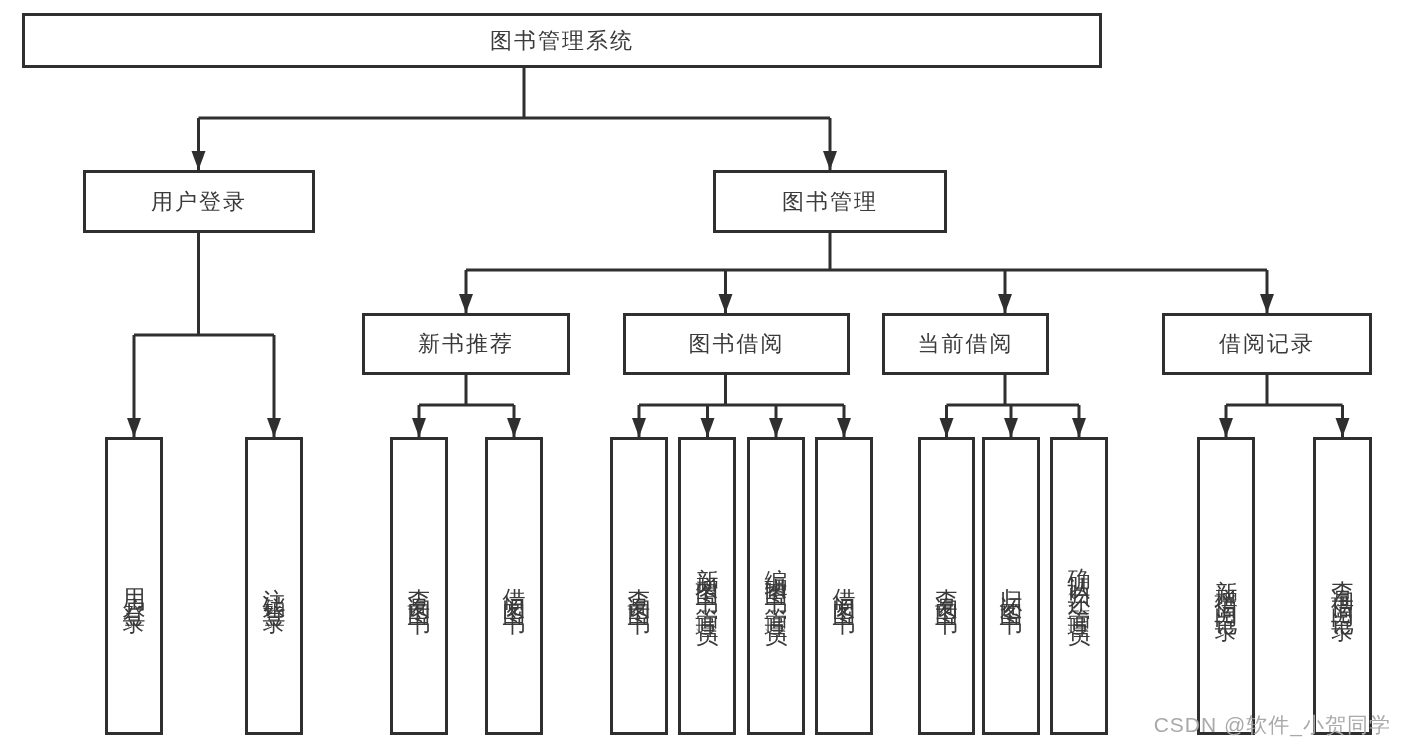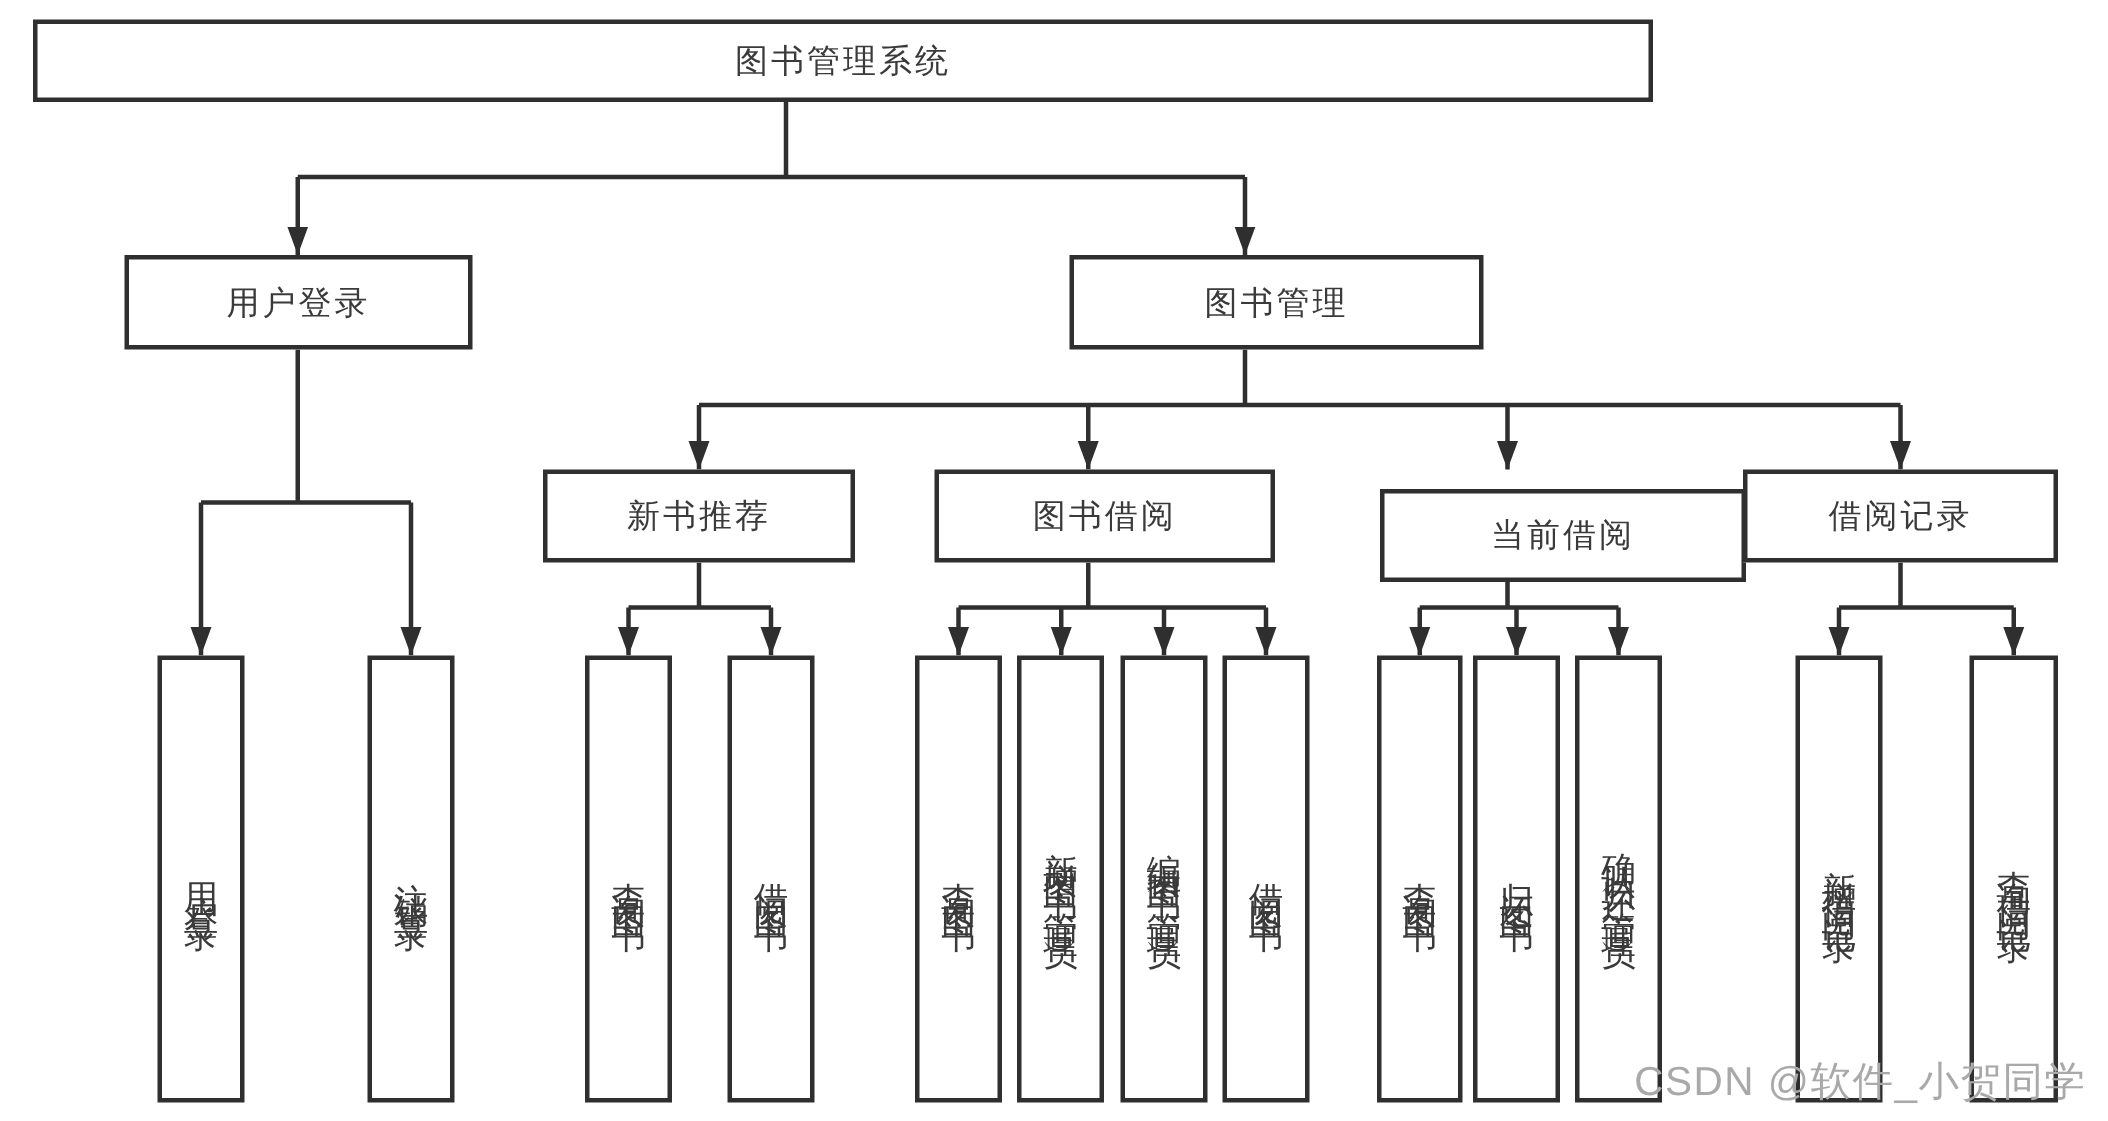--- a/index.html
+++ b/index.html
@@ -47,21 +47,21 @@
   .lvl3 {
     top: 313px;
     height: 62px;
     font-family: Liberation Serif, serif;
   }
   .watermark {
     position: absolute;
     right: 14px;
     bottom: 8px;
     color: #a9a9a9;
-    font-size: 27px;
+    font-size: 21px;
     letter-spacing: 1px;
     white-space: nowrap;
     pointer-events: none;
   }
 </style>
 </head>
 <body>
 
 <div class="canvas">
 
@@ -104,25 +104,25 @@
 
       <path d="M1267 375 V405 M1226 405 H1342.5"></path>
       <line x1="1226" y1="405" x2="1226" y2="437" marker-end="url(#arr)"></line>
       <line x1="1342.5" y1="405" x2="1342.5" y2="437" marker-end="url(#arr)"></line>
     </g>
   </svg>
 
   <div class="node" style="left:22px; top:13px; width:1080px; height:55px;">图书管理系统</div>
 
   <div class="node" style="left:83px; top:170px; width:232px; height:63px;">用户登录</div>
-  <div class="node" style="left:713px; top:170px; width:276px; height:63px;">图书管理</div>
+  <div class="node" style="left:713px; top:170px; width:234px; height:63px;">图书管理</div>
 
   <div class="node lvl3" style="left:362px; width:208px;">新书推荐</div>
   <div class="node lvl3" style="left:623px; width:227px;">图书借阅</div>
-  <div class="node lvl3" style="left:920px; width:244px;margin-top:13px;">当前借阅</div>
+  <div class="node lvl3" style="left:882px; width:167px;">当前借阅</div>
   <div class="node lvl3" style="left:1162px; width:210px;">借阅记录</div>
 
   <div class="node vertical" style="left:105px;">用户登录</div>
   <div class="node vertical" style="left:245px;">注销登录</div>
 
   <div class="node vertical" style="left:390px;">查询图书</div>
   <div class="node vertical" style="left:485px;">借阅图书</div>
 
   <div class="node vertical" style="left:610px;">查询图书</div>
   <div class="node vertical" style="left:678px;">新增图书（管理员）</div>

